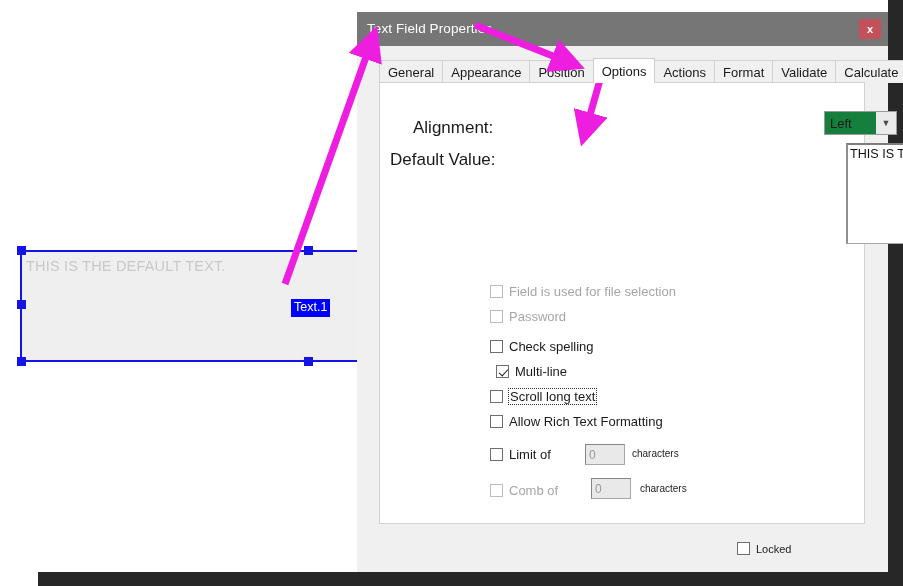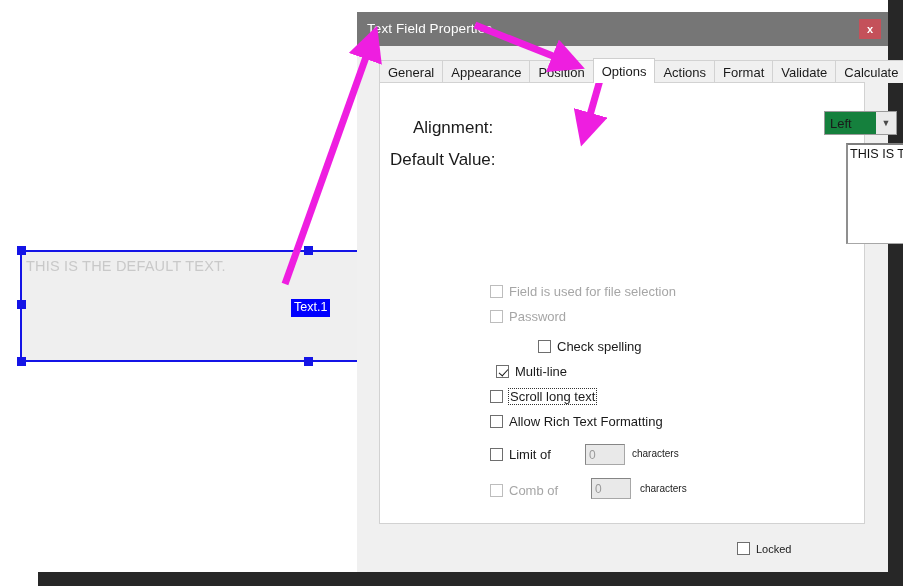--- a/index.html
+++ b/index.html
@@ -322,21 +322,21 @@
     <div class="cb-row disabled" style="left:133px; top:272px;">
       <span class="cb disabled"></span>
       <span class="cb-label">Field is used for file selection</span>
     </div>
 
     <div class="cb-row disabled" style="left:133px; top:297px;">
       <span class="cb disabled"></span>
       <span class="cb-label">Password</span>
     </div>
 
-    <div class="cb-row" style="left:133px; top:327px;margin-left:48px;">
+    <div class="cb-row" style="left:133px; top:327px;">
       <span class="cb"></span>
       <span class="cb-label">Check spelling</span>
     </div>
 
     <div class="cb-row" style="left:139px; top:352px;">
       <span class="cb checked"></span>
       <span class="cb-label">Multi-line</span>
     </div>
 
     <div class="cb-row" style="left:133px; top:377px;">

